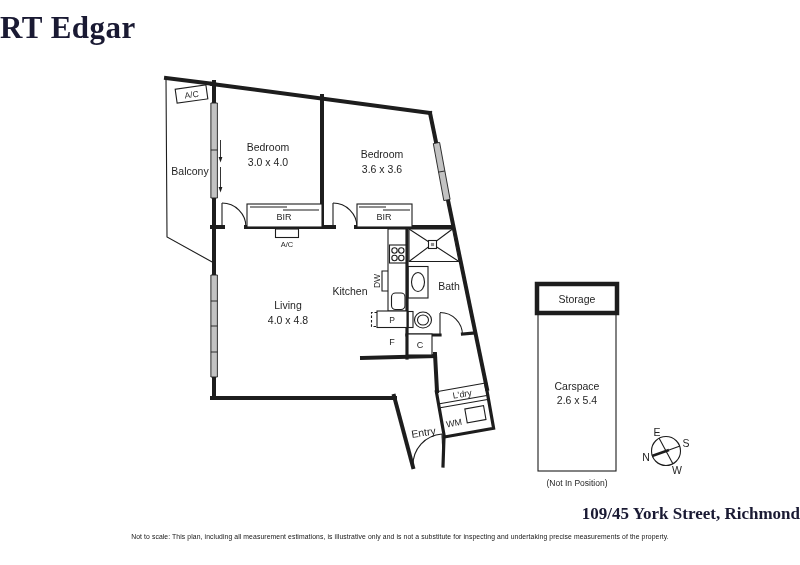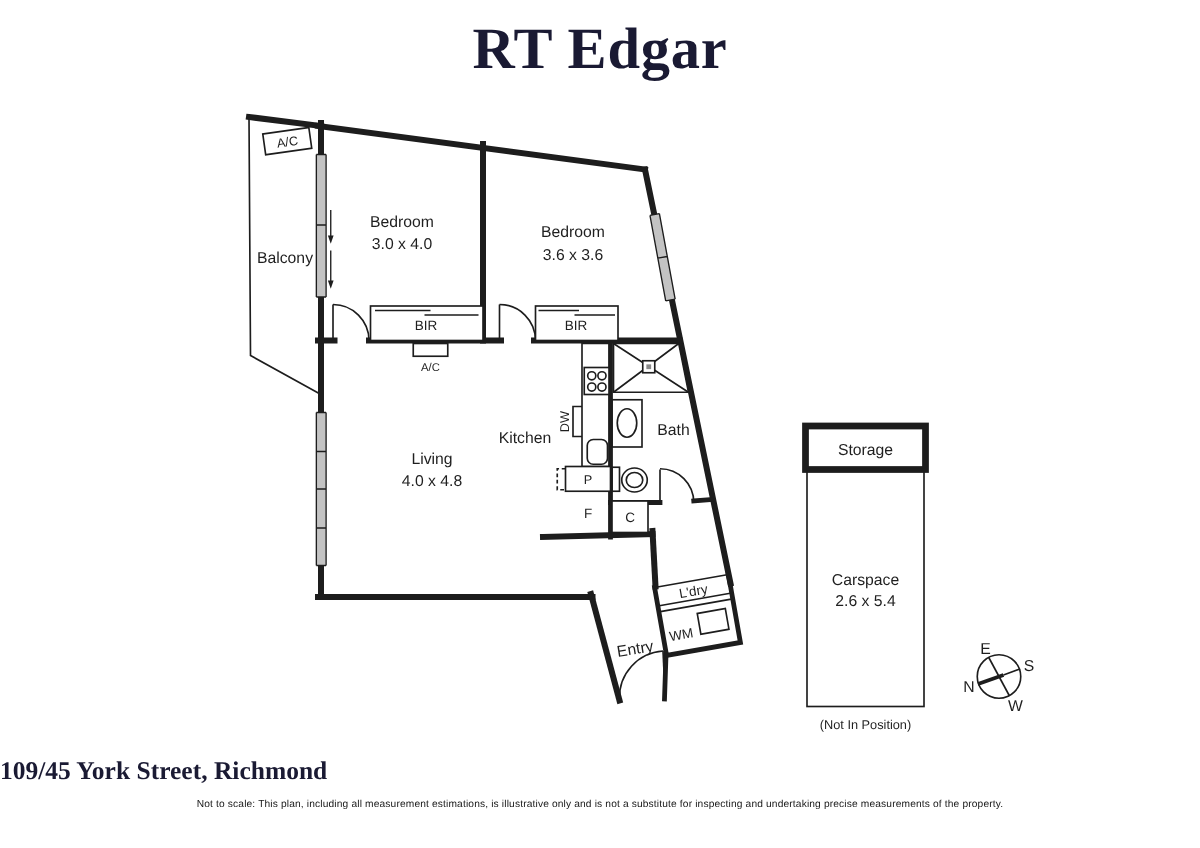--- a/index.html
+++ b/index.html
@@ -1,21 +1,21 @@
 <!DOCTYPE html>
 <html><head>
 <meta charset="utf-8">
 <style>
   html,body{margin:0;padding:0;background:#ffffff;}
   .stage{position:relative;width:800px;height:565px;background:#fff;overflow:hidden;
          font-family:"Liberation Sans",sans-serif;}
-  .brand{position:absolute;top:10px;left:0;width:800px;text-align:center;
+  .brand{position:absolute;top:10px;left:0;width:800px;
          font-family:"Liberation Serif","DejaVu Serif",serif;font-weight:700;
-         font-size:39px;letter-spacing:.5px;color:#1a1a33;}
-  .address{position:absolute;top:504px;left:0;width:800px;text-align:left;
+         font-size:31px;letter-spacing:.5px;color:#1a1a33;}
+  .address{position:absolute;top:504px;left:0;width:800px;text-align:right;
          font-family:"Liberation Serif","DejaVu Serif",serif;font-weight:700;
          font-size:17px;color:#1a1a33;}
   .disclaimer{position:absolute;top:533px;left:0;width:800px;text-align:center;
          font-size:6.8px;color:#161616;letter-spacing:.1px;}
   svg{position:absolute;top:0;left:0;}
   .wall{stroke:#1d1d1d;stroke-width:4;fill:none;stroke-linecap:square;}
   .wallm{stroke:#1d1d1d;stroke-width:3.2;fill:none;stroke-linecap:square;}
   .thin{stroke:#1d1d1d;stroke-width:1.1;fill:none;}
   .thinw{stroke:#1d1d1d;stroke-width:1.1;fill:#ffffff;}
   .glass{stroke:#c3c3c3;stroke-width:6.5;fill:none;}

